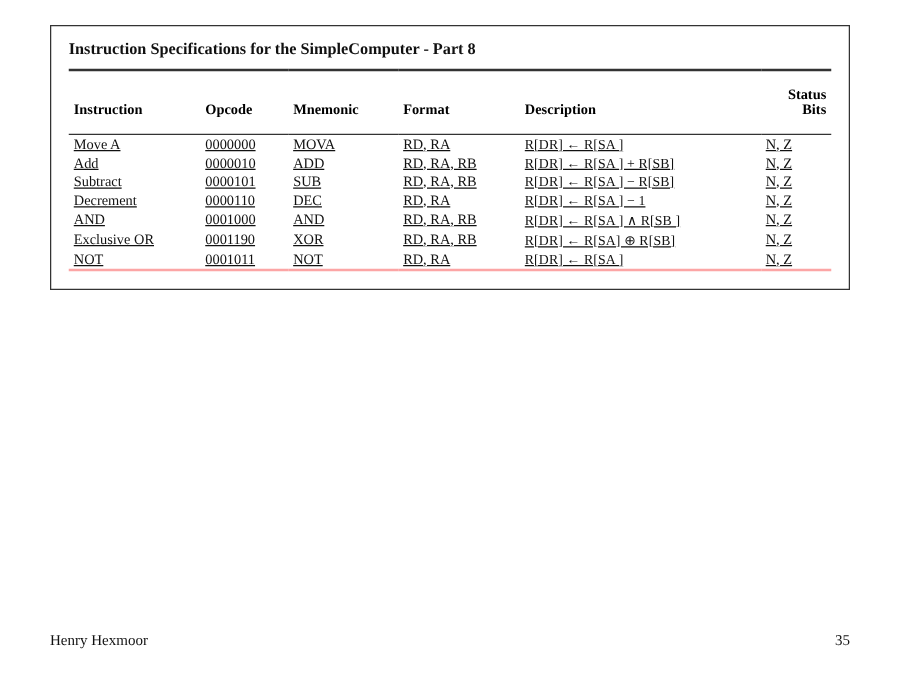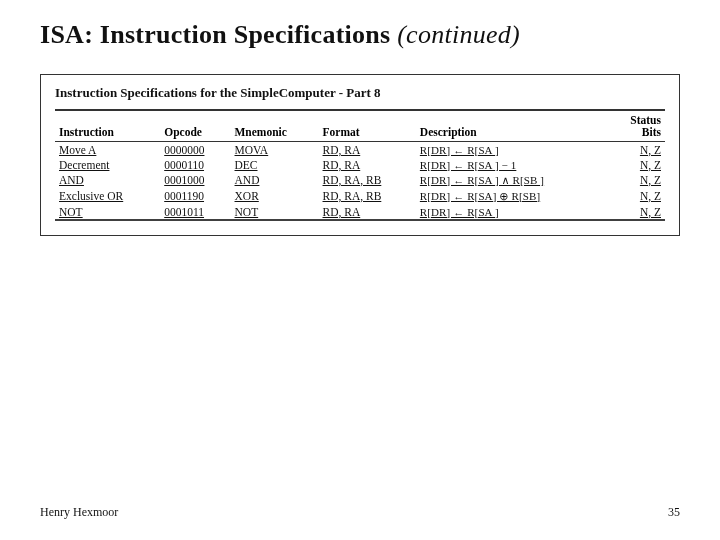--- a/index.html
+++ b/index.html
@@ -50,46 +50,45 @@
       font-size: 11.5px;
     }
 
     thead tr {
       border-top: 2px solid #333;
       border-bottom: 1px solid #333;
     }
 
     thead th {
       text-align: left;
-      padding: 3px 4px;
+      padding: 13px 4px;
       font-weight: bold;
       vertical-align: bottom;
     }
 
     tbody tr {
       border-bottom: none;
     }
 
     tbody tr:last-child {
-      border-bottom: 2px solid #404040;
+      border-bottom: 2px solid #fca5a5;
     }
 
     tbody td {
       padding: 1.5px 4px;
       vertical-align: top;
       color: #111;
       text-decoration: underline;
     }
 
     .th-status {
       text-align: right;
     }
 
     .td-right {
-      text-align: right;
     }
 
     .footer {
       position: absolute;
       bottom: 20px;
       left: 0;
       width: 720px;
       display: flex;
       justify-content: space-between;
       padding: 0 40px;
@@ -101,24 +100,20 @@
     .desc-cell {
       font-size: 11px;
       letter-spacing: 0.01em;
     }
   </style>
 </head>
 <body>
 
 <div class="page">
 
-  <div class="main-title">
-    <span>ISA: Instruction Specifications</span>
-    <span class="continued">(continued)</span>
-  </div>
 
   <div class="section-box">
     <div class="section-title">Instruction Specifications for the SimpleComputer - Part 8</div>
 
     <table>
       <thead>
         <tr>
           <th>Instruction</th>
           <th>Opcode</th>
           <th>Mnemonic</th>
@@ -130,20 +125,36 @@
           </th>
         </tr>
       </thead>
       <tbody id="table-body">
       <tr>
             <td>Move A</td>
             <td>0000000</td>
             <td>MOVA</td>
             <td>RD, RA</td>
             <td class="desc-cell">R[DR] ← R[SA ]</td>
+            <td class="td-right">N, Z</td>
+          </tr>
+          <tr>
+            <td>Add</td>
+            <td>0000010</td>
+            <td>ADD</td>
+            <td>RD, RA, RB</td>
+            <td class="desc-cell">R[DR] ← R[SA ] + R[SB]</td>
+            <td class="td-right">N, Z</td>
+          </tr>
+          <tr>
+            <td>Subtract</td>
+            <td>0000101</td>
+            <td>SUB</td>
+            <td>RD, RA, RB</td>
+            <td class="desc-cell">R[DR] ← R[SA ] − R[SB]</td>
             <td class="td-right">N, Z</td>
           </tr>
           <tr>
             <td>Decrement</td>
             <td>0000110</td>
             <td>DEC</td>
             <td>RD, RA</td>
             <td class="desc-cell">R[DR] ← R[SA ] − 1</td>
             <td class="td-right">N, Z</td>
           </tr>

